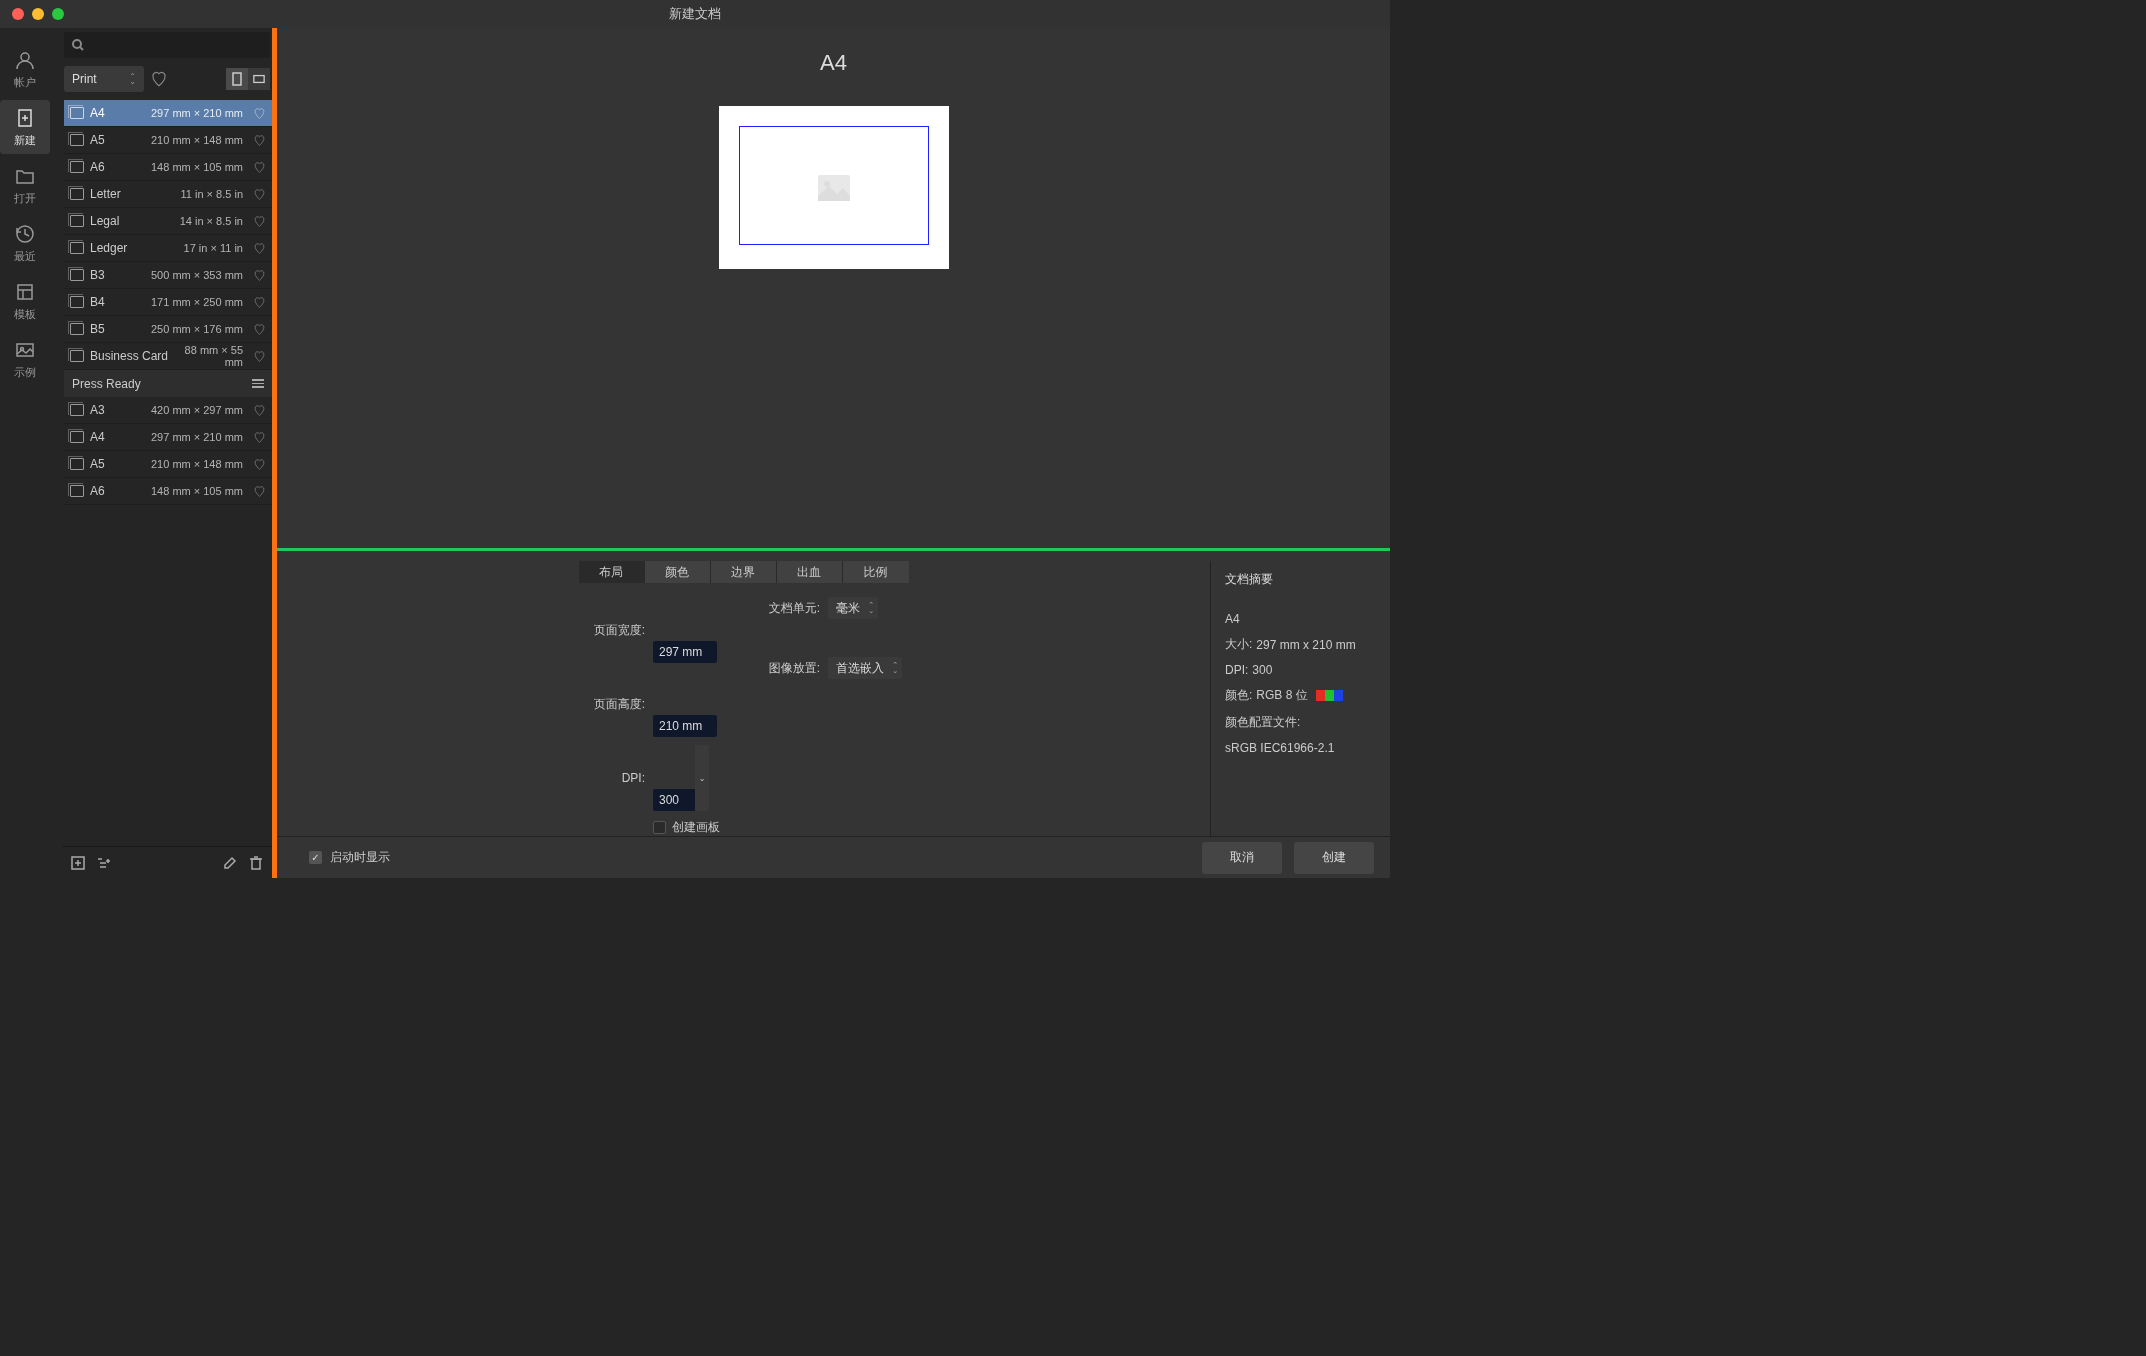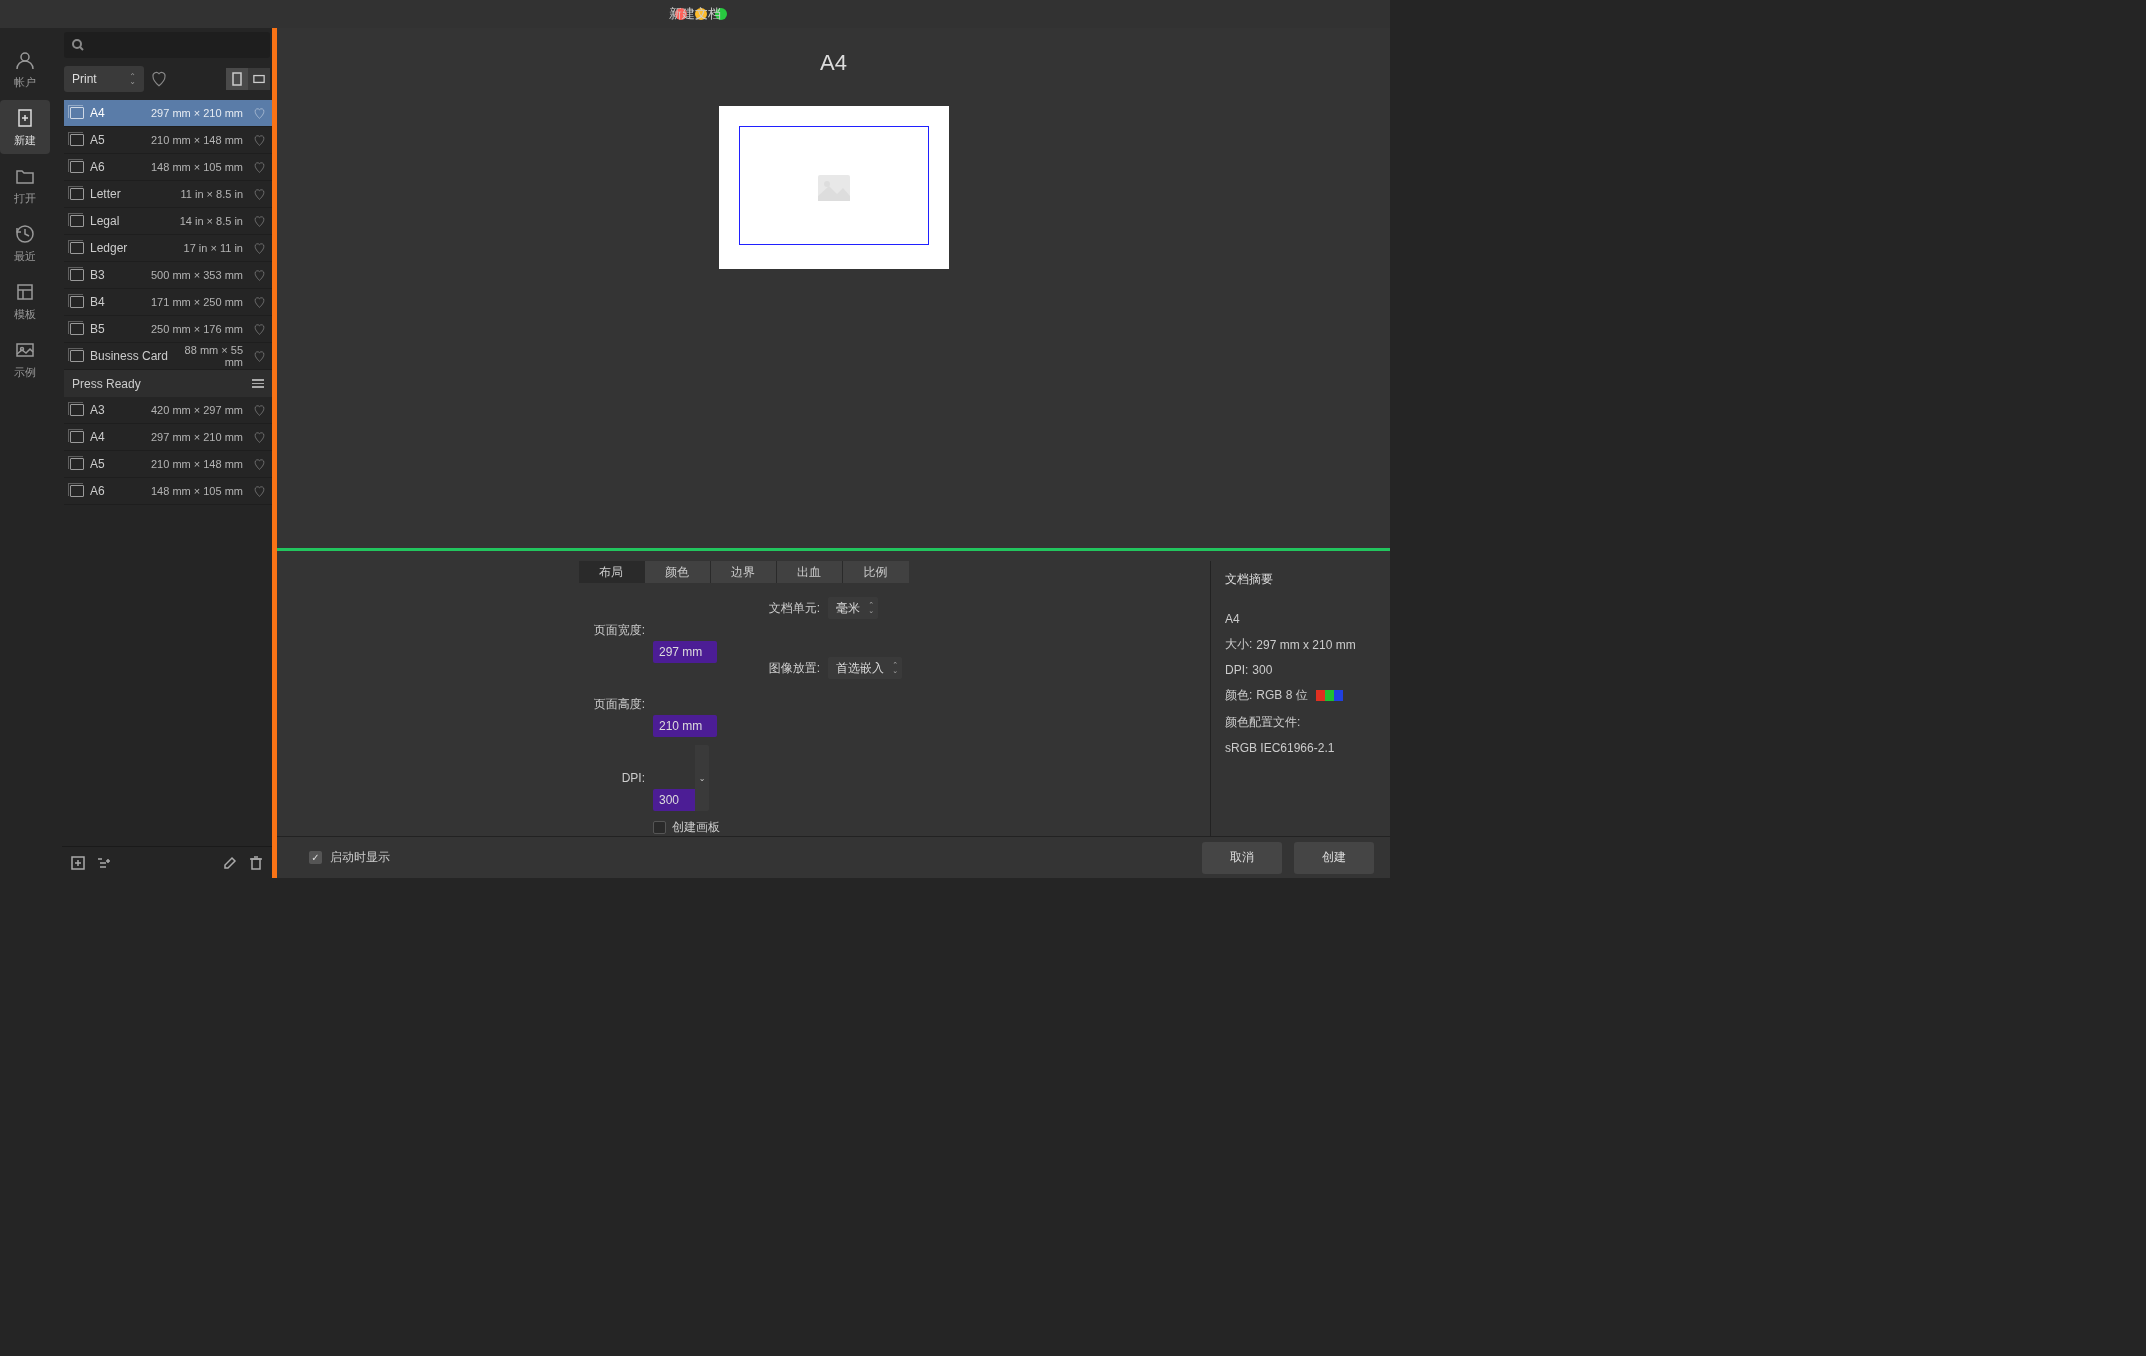--- a/index.html
+++ b/index.html
@@ -1,19 +1,19 @@
 <!DOCTYPE html>
 <html><head>
 <meta charset="utf-8">
 <style>
 * { margin: 0; padding: 0; box-sizing: border-box; font-family: -apple-system, "Helvetica Neue", Arial, sans-serif; }
 body { background: #252525; color: #ccc; overflow: hidden; width: 1390px; height: 878px; }
 
 
-.titlebar { height: 28px; background: #323232; display: flex; align-items: center; position: relative; justify-content: center; }
+.titlebar { height: 28px; background: #323232; display: flex; align-items: center; position: relative; }
 .traffic { display: flex; gap: 8px; margin-left: 12px; }
 .traffic span { width: 12px; height: 12px; border-radius: 50%; display: inline-block; }
 .tl-close { background: #ff5f57; }
 .tl-min { background: #febc2e; }
 .tl-max { background: #28c840; }
 .title { position: absolute; left: 50%; transform: translateX(-50%); font-size: 13px; color: #ccc; }
 
 .main { display: flex; height: calc(100% - 28px); }
 
 
@@ -66,21 +66,21 @@
 .settings-left { flex: 1; padding: 0 20px; }
 .tabs { display: flex; justify-content: center; margin-bottom: 14px; }
 .tab { width: 66px; height: 22px; background: #414141; display: flex; align-items: center; justify-content: center; font-size: 12px; cursor: pointer; border-right: 1px solid #2a2a2a; }
 .tab:last-child { border-right: none; }
 .tab.active { background: #2a2a2a; }
 
 .form { display: flex; gap: 40px; justify-content: center; }
 .form-col { display: flex; flex-direction: column; gap: 8px; }
 .form-row { display: flex; align-items: center; gap: 8px; }
 .form-row label { width: 60px; text-align: right; font-size: 12px; color: #ccc; }
-.form-row .input { width: 56px; height: 22px; background: #4c1d95; border: none; color: #ddd; font-size: 12px; padding: 0 6px; border-radius: 2px; margin-top: 44px; }
+.form-row .input { width: 56px; height: 22px; background: #0f172a; border: none; color: #ddd; font-size: 12px; padding: 0 6px; border-radius: 2px; margin-top: 44px; }
 .form-row .input.wide { width: 64px; }
 .dpi-wrap { display: flex; }
 .dpi-wrap .input { border-radius: 2px 0 0 2px; width: 42px; }
 .dpi-wrap .dd { width: 14px; background: #3a3a3a; display: flex; align-items: center; justify-content: center; font-size: 8px; border-radius: 0 2px 2px 0; cursor: pointer; }
 .select { height: 22px; background: #3a3a3a; padding: 0 18px 0 8px; font-size: 12px; color: #ddd; border-radius: 2px; display: flex; align-items: center; position: relative; cursor: pointer; }
 .select::after { content: '⌃\A⌄'; white-space: pre; position: absolute; right: 4px; font-size: 7px; line-height: 6px; color: #aaa; }
 .checkbox-row { display: flex; align-items: center; gap: 6px; margin-left: 68px; font-size: 12px; }
 .checkbox { width: 13px; height: 13px; background: #2a2a2a; border: 1px solid #555; border-radius: 2px; }
 
 .summary { width: 180px; border-left: 1px solid #222; padding: 10px 14px; font-size: 12px; color: #ccc; }

